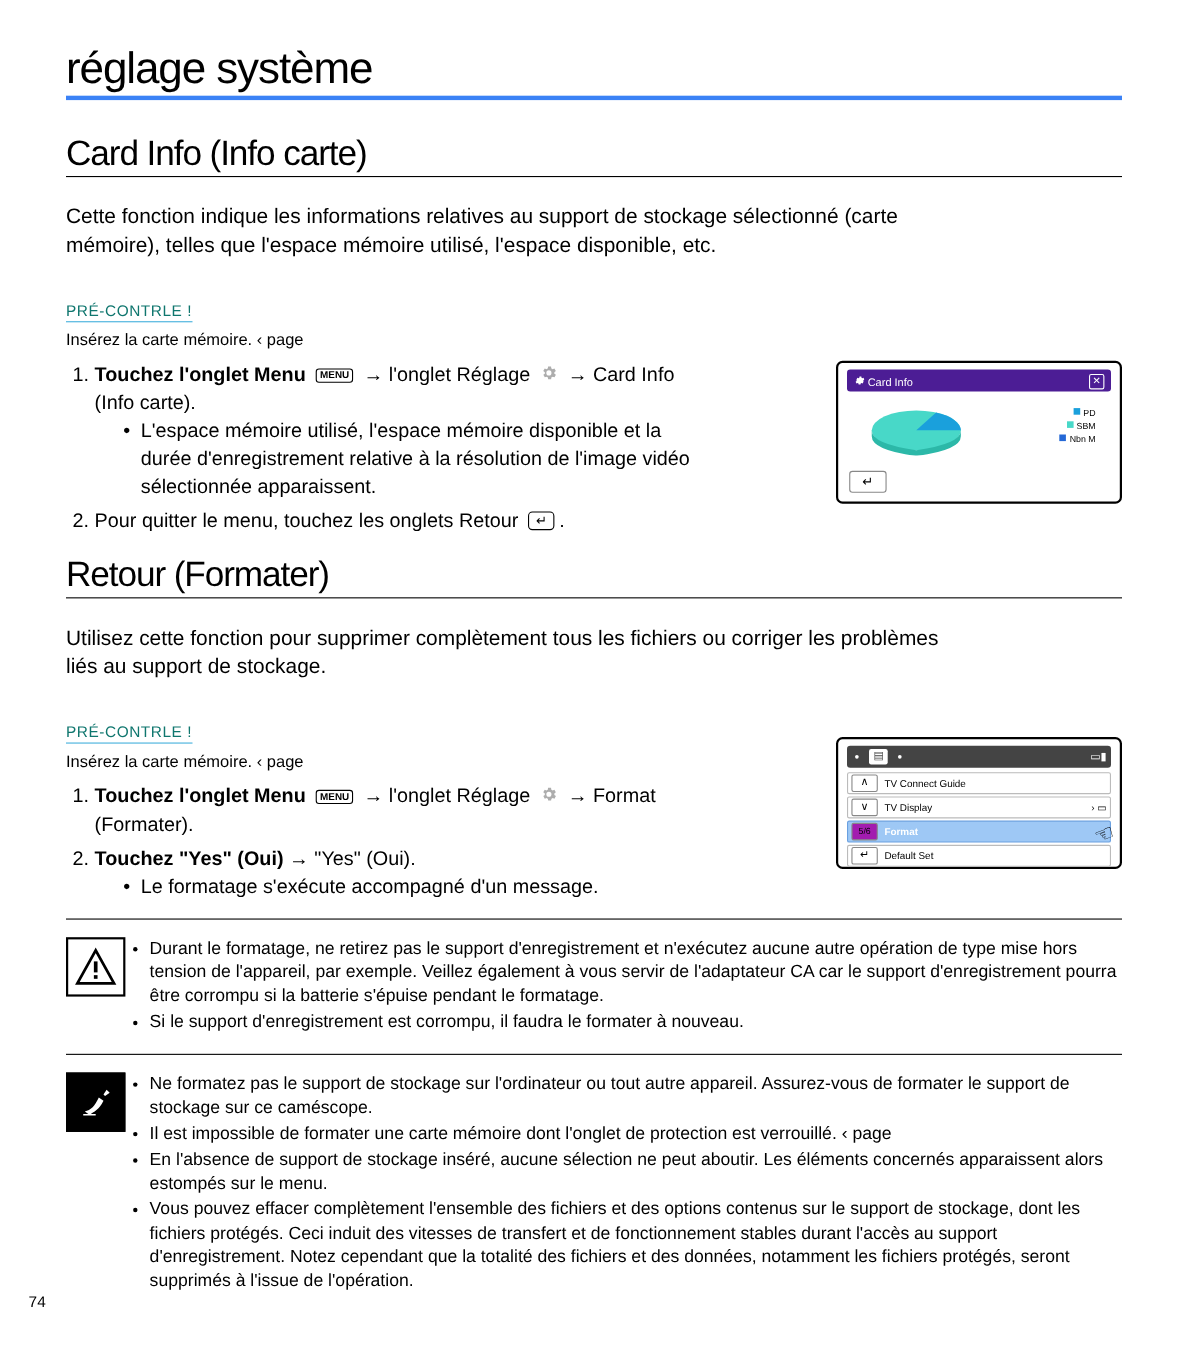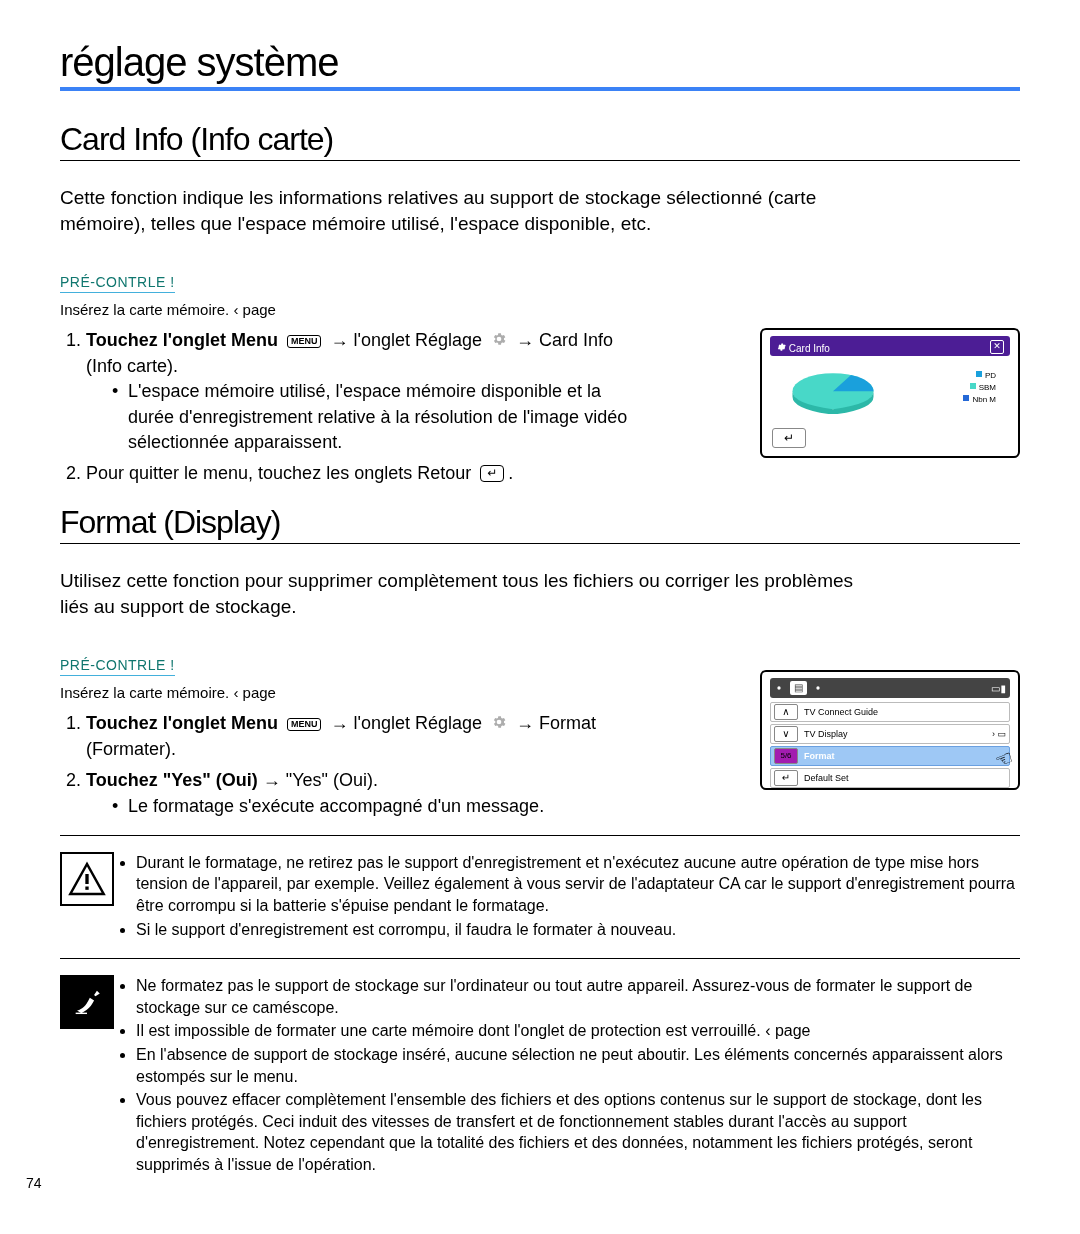--- a/index.html
+++ b/index.html
@@ -282,21 +282,21 @@
     </div>
     <div class="fig1-legend">
       <div><span class="sw sw-a"></span><span>PD</span></div>
       <div><span class="sw sw-b"></span><span>SBM</span></div>
       <div><span class="sw sw-c"></span><span>Nbn M</span></div>
     </div>
     <div class="fig1-back">↵</div>
   </div>
 
   
-  <h2 class="section-title">Format (Display)</h2>
+  <h2 class="section-title">Retour (Formater)</h2>
   <p class="body-text">Utilisez cette fonction pour supprimer complètement tous les fichiers ou corriger les problèmes liés au support de stockage.</p>
 
   <div class="precontrol">PRÉ-CONTRLE !</div>
   <div class="small-note">Insérez la carte mémoire.   ‹ page</div>
 
   <ol class="steps">
     <li>
       <span class="inline-strong">Touchez l'onglet Menu</span>
       <span class="menu-badge">MENU</span>
       <span>→ l'onglet Réglage</span>

